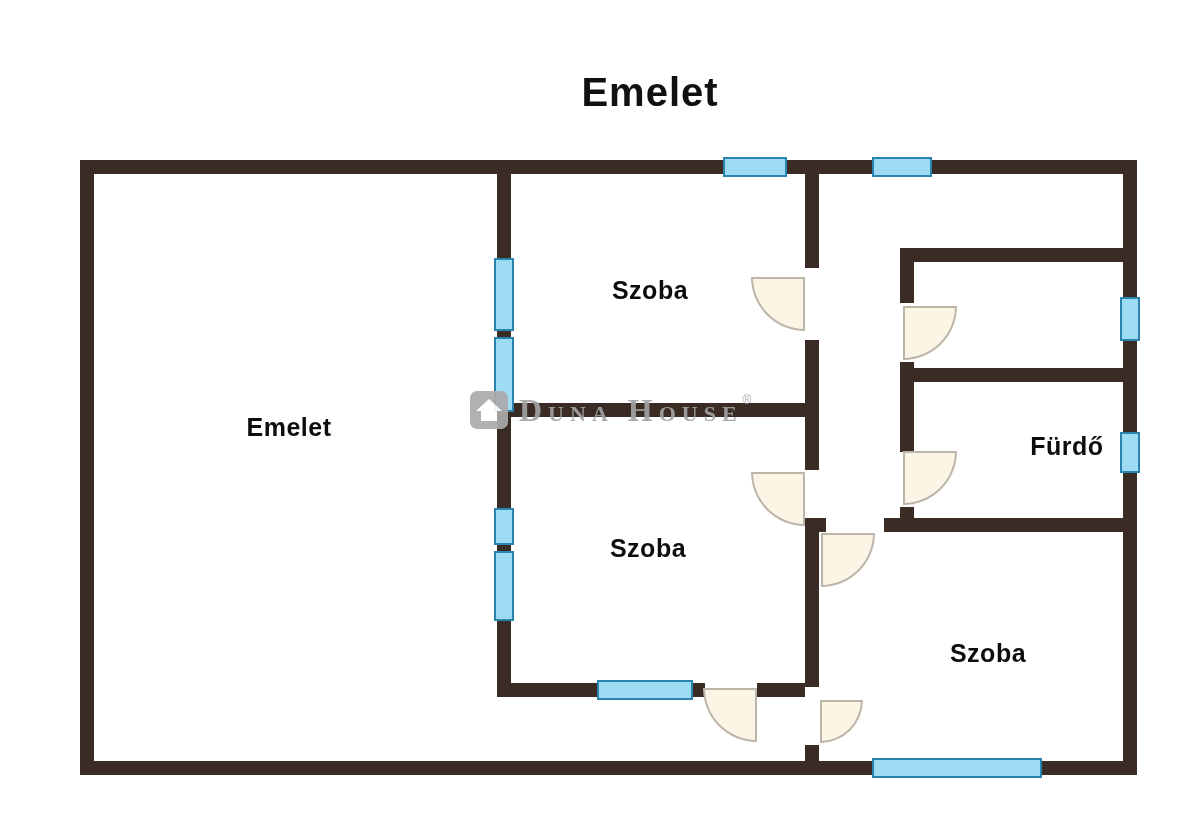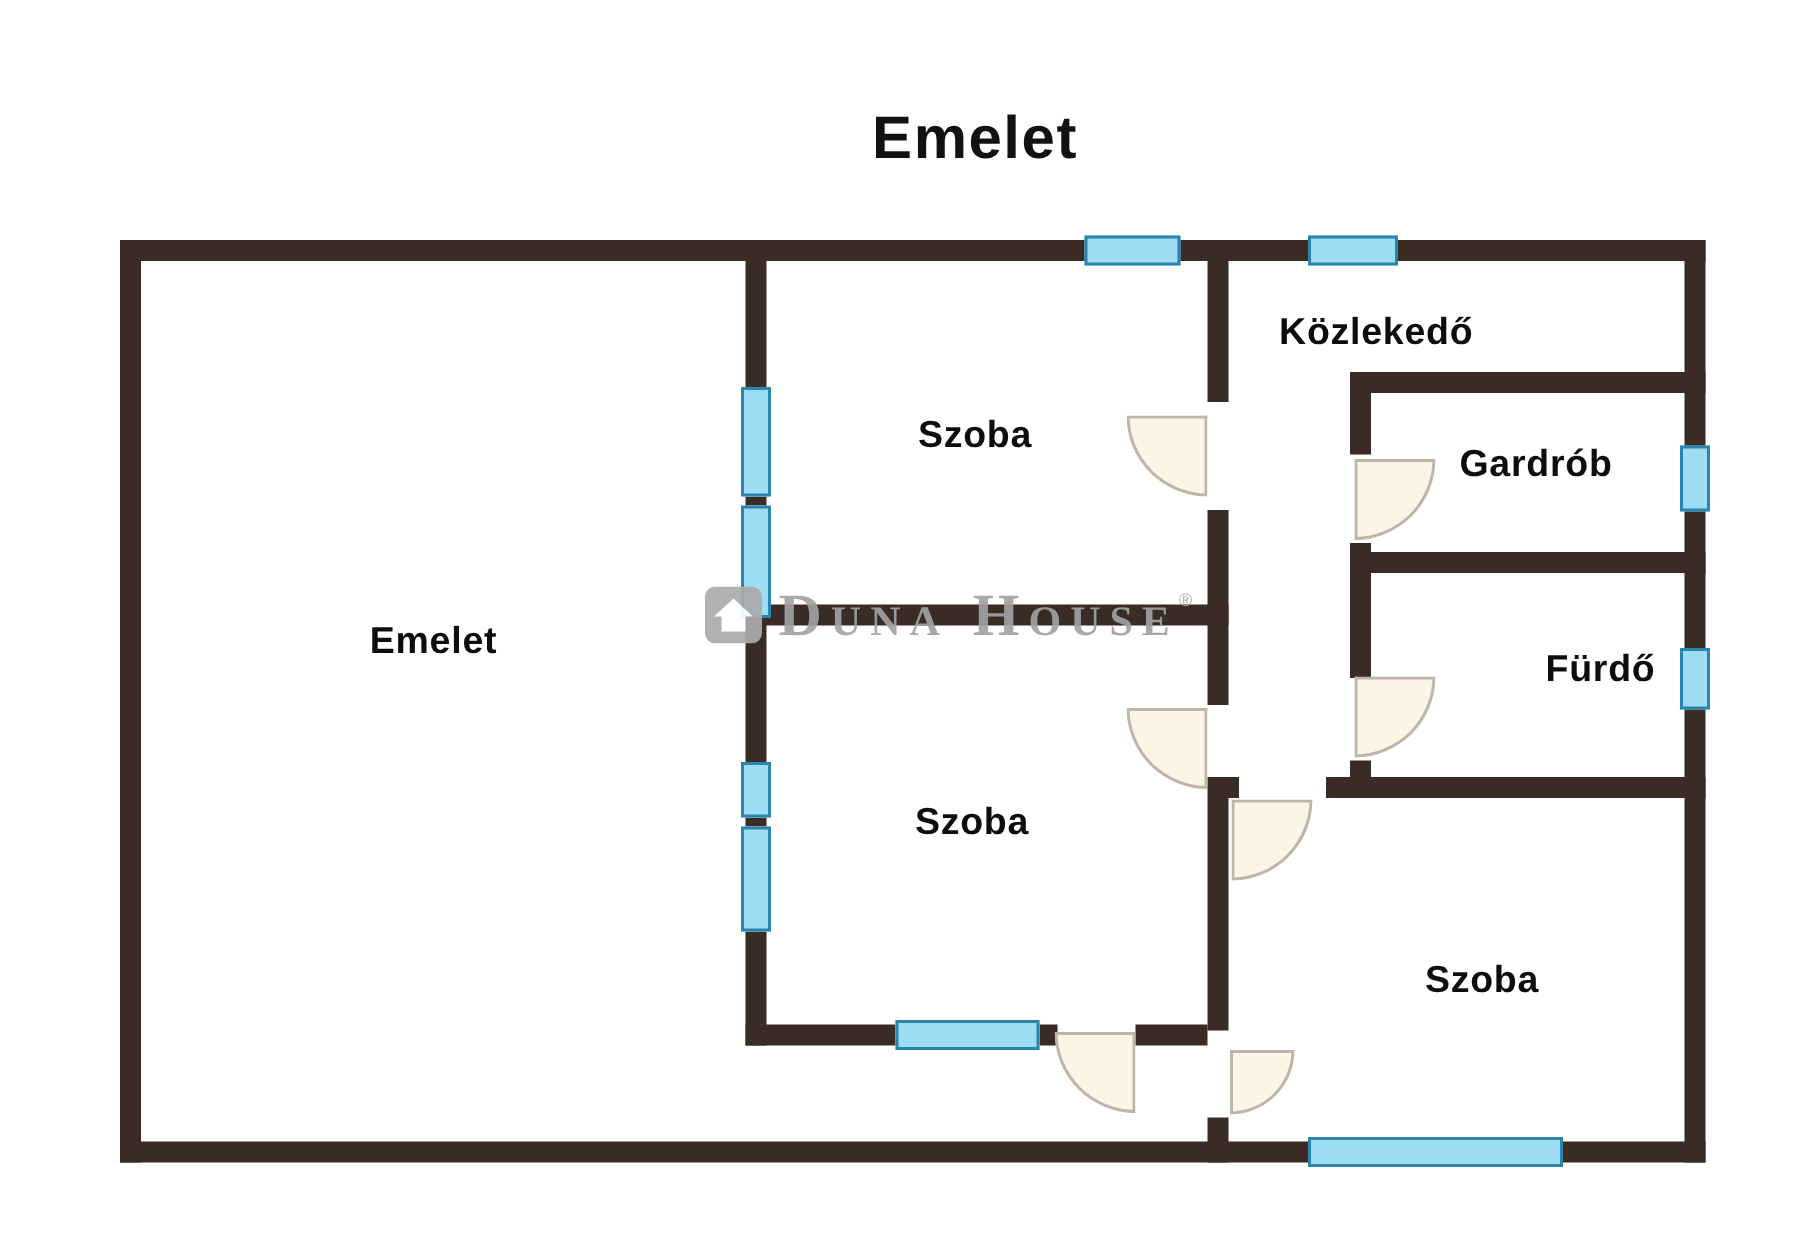--- a/index.html
+++ b/index.html
@@ -24,21 +24,21 @@
     position:absolute; font-size:25px; font-weight:bold; text-align:center;
     color:var(--label,#0d0d0d); z-index:3; white-space:nowrap; letter-spacing:.5px;
   }
   .watermark {
     position:absolute; left:470px; top:391px; display:flex; align-items:center;
     z-index:4; opacity:.92;
   }
   .wm-logo { width:38px; height:38px; margin-right:11px; flex:0 0 auto; }
   .wm-text {
     font-family:"Liberation Serif", serif; font-variant:small-caps;
-    font-size:40px; letter-spacing:6px; color:var(--watermark,#a2a2a2);
+    font-size:32px; letter-spacing:6px; color:var(--watermark,#a2a2a2);
     font-weight:600; line-height:38px;
   }
   .wm-reg { font-size:12px; color:var(--watermark,#a2a2a2); align-self:flex-start; margin-top:2px; }
 </style>
 </head>
 <body>
 
 <div class="canvas">
 
   <div class="title">Emelet</div>
@@ -89,22 +89,20 @@
   <div class="door q-br" style="left:821px;top:533px;width:54px;height:54px"></div>
   <div class="door q-br" style="left:903px;top:306px;width:54px;height:54px"></div>
   <div class="door q-br" style="left:903px;top:451px;width:54px;height:54px"></div>
   <div class="door q-bl" style="left:703px;top:688px;width:54px;height:54px"></div>
   <div class="door q-br" style="left:820px;top:700px;width:43px;height:43px"></div>
 
   <div class="room-label" style="left:229px;top:413px;width:120px">Emelet</div>
   <div class="room-label" style="left:590px;top:276px;width:120px">Szoba</div>
   <div class="room-label" style="left:588px;top:534px;width:120px">Szoba</div>
   <div class="room-label" style="left:928px;top:639px;width:120px">Szoba</div>
-  <div class="room-label" style="left:835px;top:207px;width:165px">Közlekedő</div>
-  <div class="room-label" style="left:954px;top:295px;width:140px">Gardrób</div>
   <div class="room-label" style="left:1007px;top:432px;width:120px">Fürdő</div>
 
   <div class="watermark">
     <svg class="wm-logo" viewBox="0 0 38 38" xmlns="http://www.w3.org/2000/svg" aria-hidden="true">
       <rect x="0" y="0" width="38" height="38" rx="7" fill="#ababab"></rect>
       <path d="M19 8 L32 20 L27 20 L27 30 L11 30 L11 20 L6 20 Z" fill="#ffffff"></path>
     </svg>
     <span class="wm-text">Duna House</span>
     <span class="wm-reg">®</span>
   </div>

